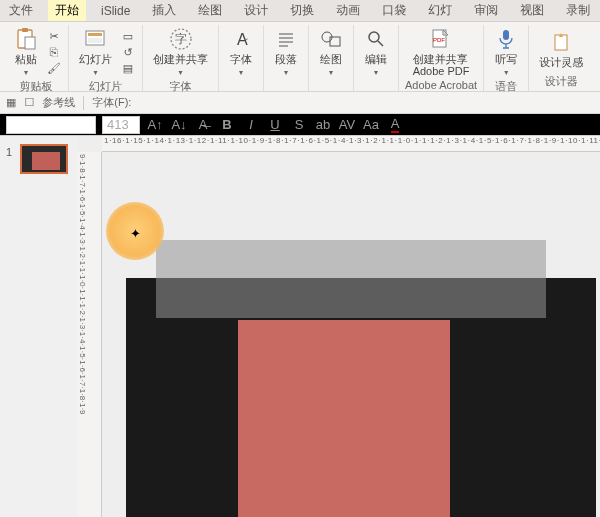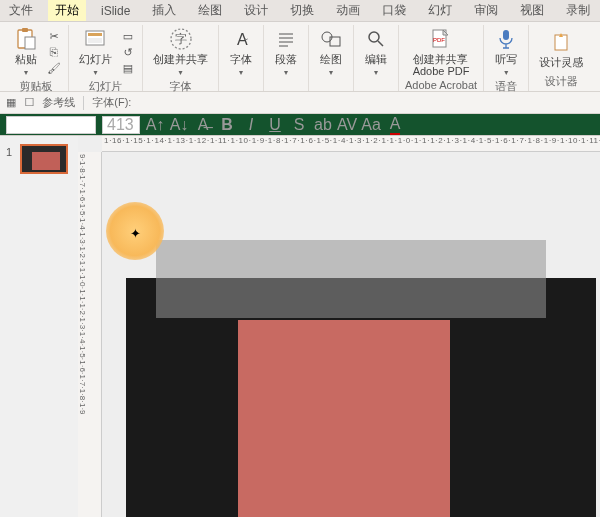--- a/index.html
+++ b/index.html
@@ -14,21 +14,21 @@
 .rgroup .icons{display:flex;align-items:center;gap:4px;flex:1}
 .rgroup .glabel{font-size:11px;color:#666;margin-bottom:2px;white-space:nowrap}
 .bigbtn{display:flex;flex-direction:column;align-items:center;gap:2px;padding:2px 4px;cursor:pointer}
 .bigbtn .ico{width:24px;height:24px;display:flex;align-items:center;justify-content:center}
 .bigbtn .lbl{font-size:11px;color:#444;text-align:left;line-height:1.1;white-space:nowrap}
 .chev{font-size:8px;color:#666;margin-top:1px}
 .smallcol{display:flex;flex-direction:column;gap:2px;justify-content:center}
 .smallbtn{width:16px;height:14px;display:flex;align-items:center;justify-content:center;font-size:11px;color:#555}
 .qat{display:flex;align-items:center;height:22px;background:#f5f3f1;padding:0 6px;gap:8px;border-bottom:1px solid #d8d4d0;font-size:11px;color:#666}
 .qat .sep{width:1px;height:14px;background:#ccc}
-.fontrow{display:flex;align-items:center;height:22px;background:#14532d;padding:0 6px;gap:6px;border-bottom:1px solid #d0ccc8;font-size:16px;color:#999}
+.fontrow{display:flex;align-items:center;height:22px;background:#000000;padding:0 6px;gap:6px;border-bottom:1px solid #d0ccc8;font-size:13px;color:#999}
 .fontbox{border:1px solid #ccc;background:#fff;height:18px;padding:0 4px;display:flex;align-items:center;min-width:90px;color:#aaa}
 .sizebox{border:1px solid #ccc;background:#fff;height:18px;padding:0 4px;display:flex;align-items:center;min-width:38px;color:#aaa}
 .fbtn{width:18px;height:18px;display:flex;align-items:center;justify-content:center;color:#999}
 .workspace{position:absolute;top:136px;left:0;right:0;bottom:0;display:flex;background:#eeeeee}
 .thumbs{width:78px;background:#f0f0f0;padding:8px 6px}
 .thumb{border:2px solid #d96a3a;width:48px;height:30px;background:#2a2a2a;position:relative;margin-left:14px}
 .thumb .inner{position:absolute;top:6px;left:10px;width:28px;height:18px;background:#c16058}
 .thumbnum{position:absolute;left:6px;top:10px;font-size:11px;color:#555}
 .editarea{flex:1;position:relative;background:#eeeeee;overflow:hidden}
 .ruler-h{position:absolute;top:0;left:24px;right:0;height:16px;background:#f5f3f1;border-bottom:1px solid #ccc;font-size:8px;color:#666;overflow:hidden;white-space:nowrap;letter-spacing:0.5px;padding-left:2px}

